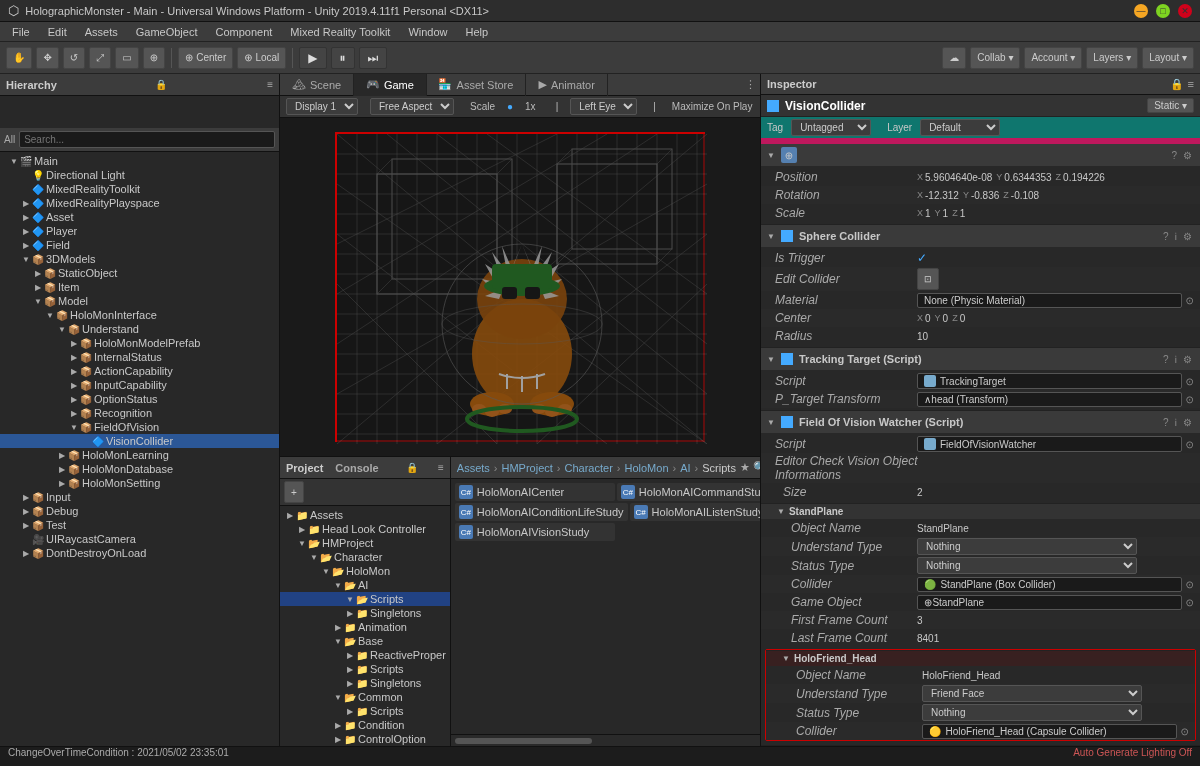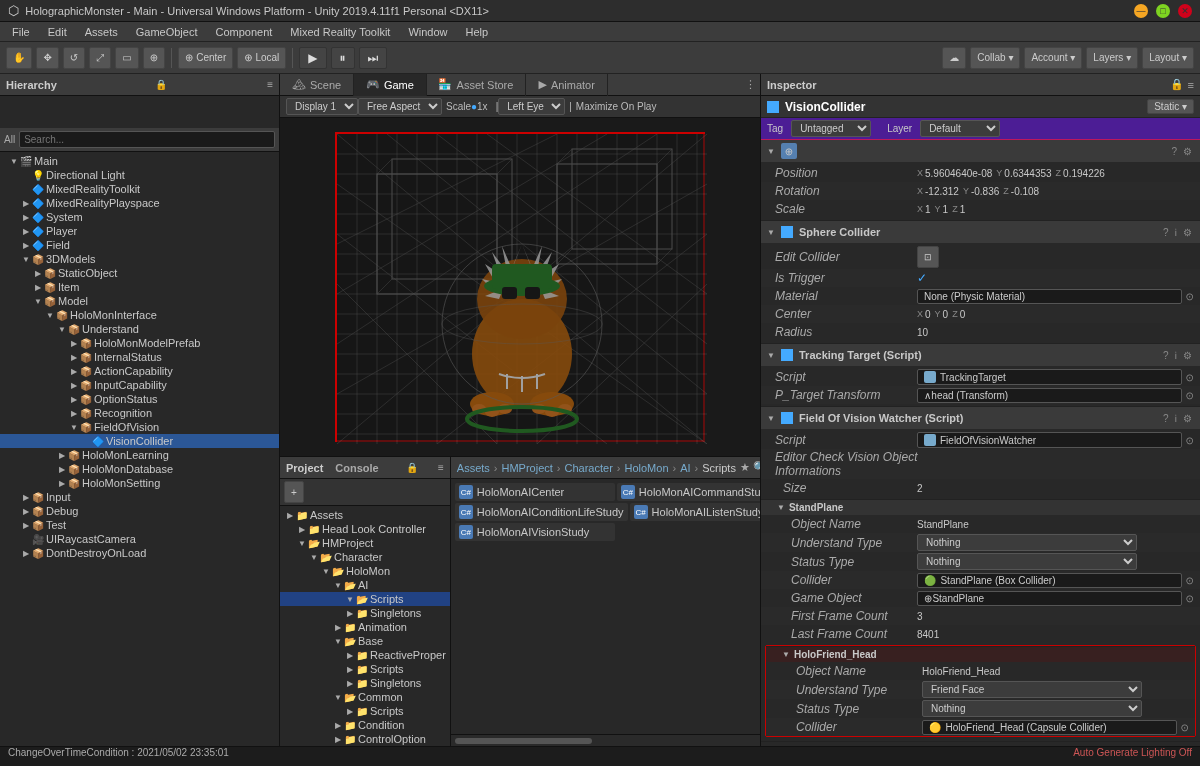--- a/index.html
+++ b/index.html
@@ -45,21 +45,21 @@
     .indent4 { padding-left: 44px; }
     .indent5 { padding-left: 56px; }
     .indent6 { padding-left: 68px; }
     .indent7 { padding-left: 80px; }
 
     
     #center-panel { flex: 1; display: flex; flex-direction: column; min-width: 0; }
     #tabs-bar { background: #3c3c3c; height: 22px; display: flex; align-items: center; border-bottom: 1px solid #111; }
     .tab { padding: 3px 12px; font-size: 11px; color: #aaa; cursor: pointer; border-right: 1px solid #222; height: 22px; display: flex; align-items: center; gap: 4px; }
     .tab.active { background: #282828; color: #fff; }
-    #game-toolbar { background: #333; height: 22px; display: flex; align-items: center; padding: 0 6px; gap: 0; border-bottom: 1px solid #111; font-size: 10px; color: #bbb; }
+    #game-toolbar { background: #333; height: 22px; display: flex; align-items: center; padding: 0 6px; gap: 12px; border-bottom: 1px solid #111; font-size: 10px; color: #bbb; }
     .game-select { background: #3c3c3c; border: 1px solid #555; color: #ccc; font-size: 10px; padding: 1px 4px; border-radius: 2px; cursor: pointer; }
     #game-view { flex: 1; background: #1a1a1a; position: relative; overflow: hidden; }
     #game-canvas { width: 100%; height: 100%; display: flex; align-items: center; justify-content: center; }
     .game-bg { width: 370px; height: 310px; background: #111; position: relative; border: 2px solid #c00; }
 
     
     #bottom-panels { height: 290px; display: flex; border-top: 1px solid #111; }
     #project-panel { width: 280px; background: #282828; border-right: 1px solid #111; display: flex; flex-direction: column; }
     #project-content { flex: 1; overflow-y: auto; padding: 2px 0; }
     .project-item { display: flex; align-items: center; padding: 1px 4px; cursor: pointer; }
@@ -75,21 +75,21 @@
     #status-bar { background: #1c1c1c; height: 20px; display: flex; padding: 0 8px; border-top: 1px solid #111; font-size: 10px; color: #aaa; }
 
     
     #inspector { width: 440px; background: #282828; border-left: 1px solid #111; display: flex; flex-direction: column; overflow-y: auto; }
     .inspector-header { background: #3c3c3c; height: 22px; display: flex; align-items: center; padding: 0 6px; border-bottom: 1px solid #111; font-size: 11px; font-weight: bold; color: #ccc; }
     .inspector-obj-bar { background: #333; padding: 3px 6px; display: flex; align-items: center; gap: 6px; border-bottom: 1px solid #222; }
     .obj-checkbox { width: 12px; height: 12px; border: 1px solid #888; background: #1a1a1a; }
     .obj-checkbox.checked { background: #4af; border-color: #4af; }
     .obj-name { font-size: 12px; font-weight: bold; color: #fff; flex: 1; }
     .static-btn { background: #555; border: 1px solid #444; color: #ccc; padding: 1px 6px; font-size: 10px; border-radius: 2px; cursor: pointer; }
-    .tag-layer-bar { background: #4c1d95; padding: 2px 6px; display: flex; align-items: center; gap: 8px; border-bottom: 1px solid #be185d; font-size: 10px; }
+    .tag-layer-bar { background: #0f766e; padding: 2px 6px; display: flex; align-items: center; gap: 8px; border-bottom: 6px solid #be185d; font-size: 10px; }
     .tl-select { background: #3c3c3c; border: 1px solid #555; color: #ccc; font-size: 10px; padding: 1px 4px; border-radius: 2px; min-width: 80px; }
 
     
     .component { border-bottom: 1px solid #222; }
     .component-header { background: #3a3a3a; padding: 3px 6px; display: flex; align-items: center; gap: 4px; cursor: pointer; height: 22px; }
     .component-arrow { font-size: 8px; color: #aaa; width: 10px; }
     .component-icon { width: 16px; height: 16px; border-radius: 2px; display: flex; align-items: center; justify-content: center; font-size: 10px; flex-shrink: 0; }
     .component-check { width: 12px; height: 12px; border: 1px solid #888; background: #4af; border-color: #4af; margin-right: 2px; }
     .component-name { font-size: 11px; font-weight: bold; color: #c8c8c8; flex: 1; }
     .component-btns { display: flex; gap: 2px; margin-left: auto; }
@@ -210,21 +210,21 @@
         <span class="tree-label">MixedRealityToolkit</span>
       </div>
       <div class="tree-item indent2">
         <span class="tree-arrow">▶</span>
         <span class="tree-icon">🔷</span>
         <span class="tree-label">MixedRealityPlayspace</span>
       </div>
       <div class="tree-item indent2">
         <span class="tree-arrow">▶</span>
         <span class="tree-icon">🔷</span>
-        <span class="tree-label">System</span>
+        <span class="tree-label">Asset</span>
       </div>
       <div class="tree-item indent2">
         <span class="tree-arrow">▶</span>
         <span class="tree-icon">🔷</span>
         <span class="tree-label">Player</span>
       </div>
       <div class="tree-item indent2">
         <span class="tree-arrow">▶</span>
         <span class="tree-icon">🔷</span>
         <span class="tree-label">Field</span>
@@ -743,26 +743,26 @@
         <div class="component-check"></div>
         <span class="component-name">Sphere Collider</span>
         <div class="component-btns">
           <button class="comp-btn">?</button>
           <button class="comp-btn">ℹ</button>
           <button class="comp-btn">⚙</button>
         </div>
       </div>
       <div class="component-body">
         <div class="prop-row">
+          <span class="prop-label">Is Trigger</span>
+          <span class="checkmark">✓</span>
+        </div>
+        <div class="prop-row">
           <span class="prop-label">Edit Collider</span>
           <button class="toolbar-btn" style="font-size:9px;">⊡</button>
-        </div>
-        <div class="prop-row">
-          <span class="prop-label">Is Trigger</span>
-          <span class="checkmark">✓</span>
         </div>
         <div class="prop-row">
           <span class="prop-label">Material</span>
           <div class="prop-object-ref">
             <span>None (Physic Material)</span>
           </div>
           <span style="color:#888; cursor:pointer; font-size:10px; margin-left:4px;">⊙</span>
         </div>
         <div class="prop-row">
           <span class="prop-label">Center</span>

